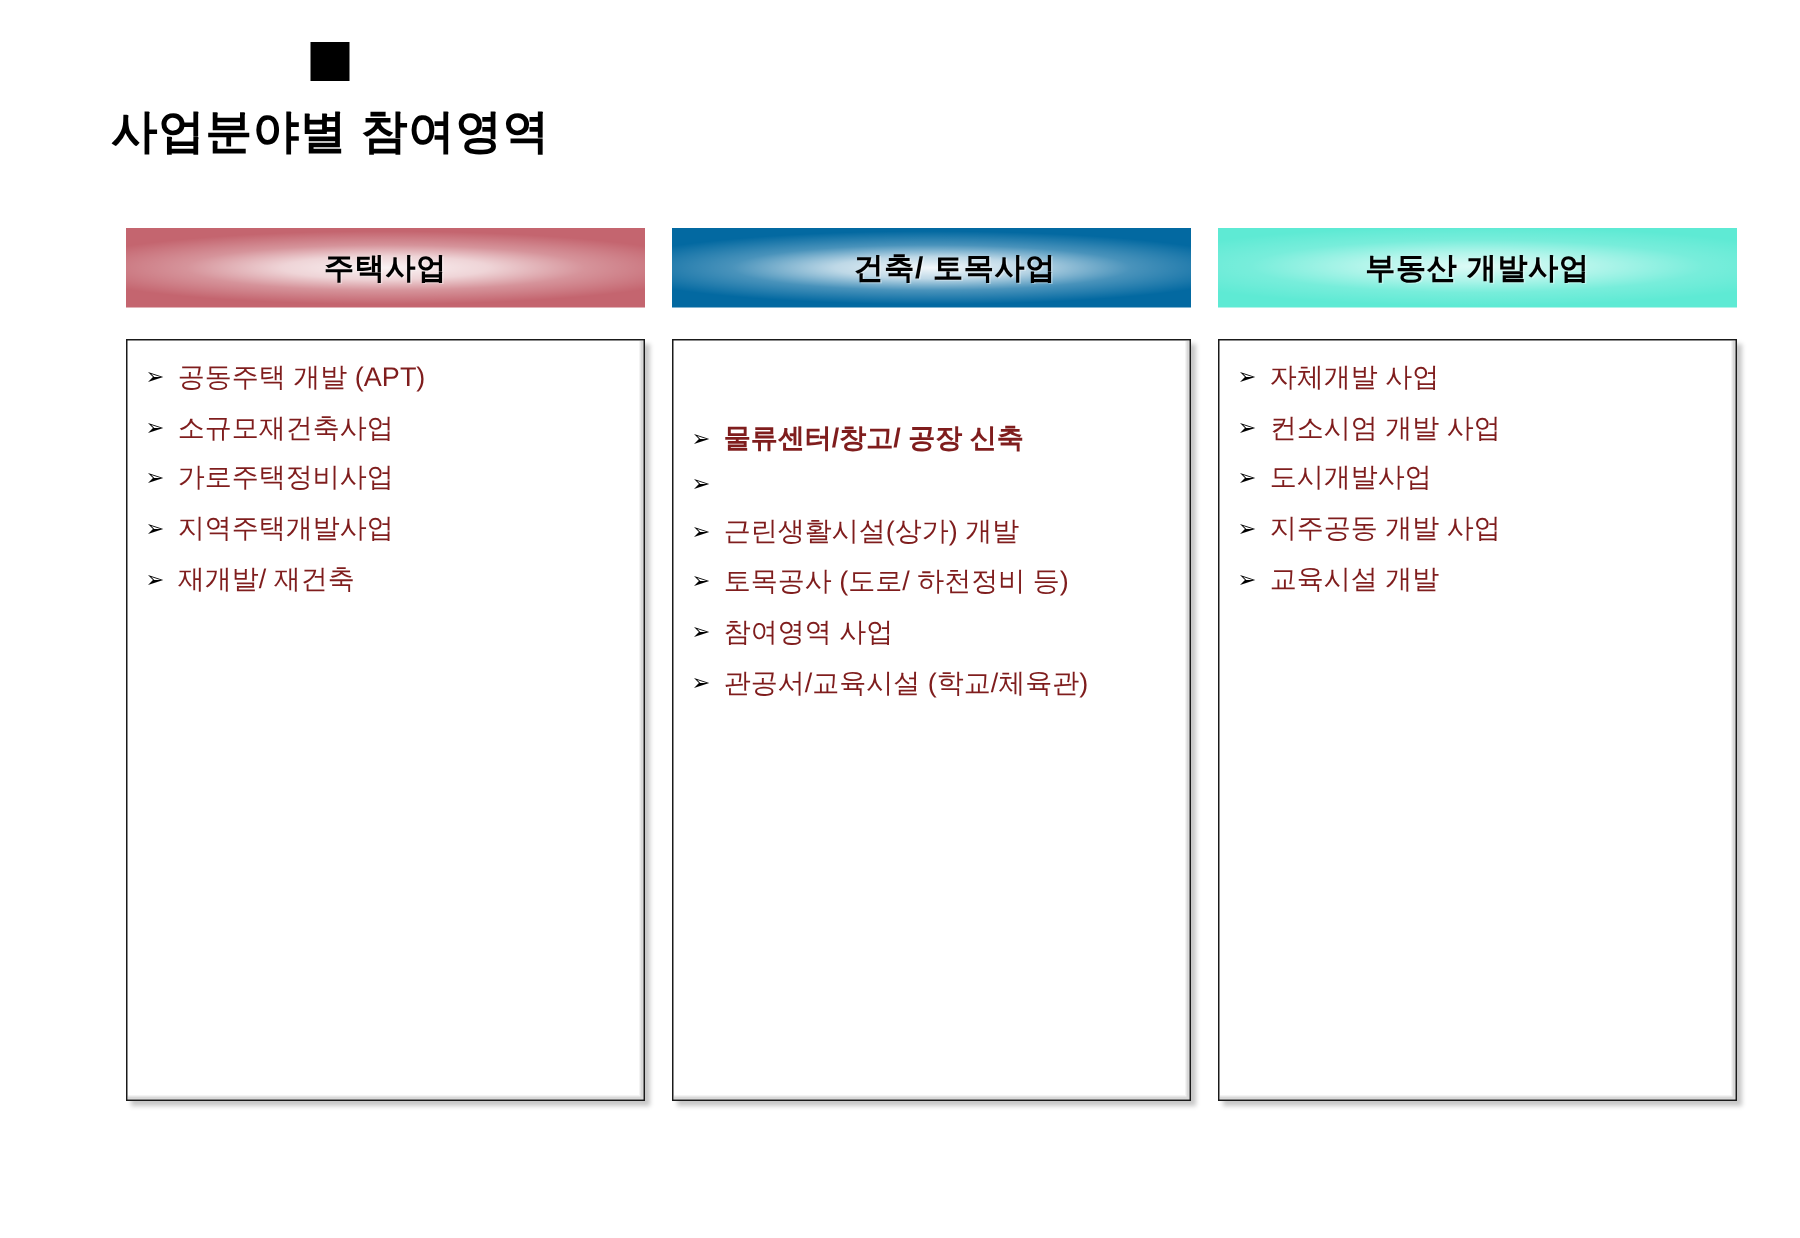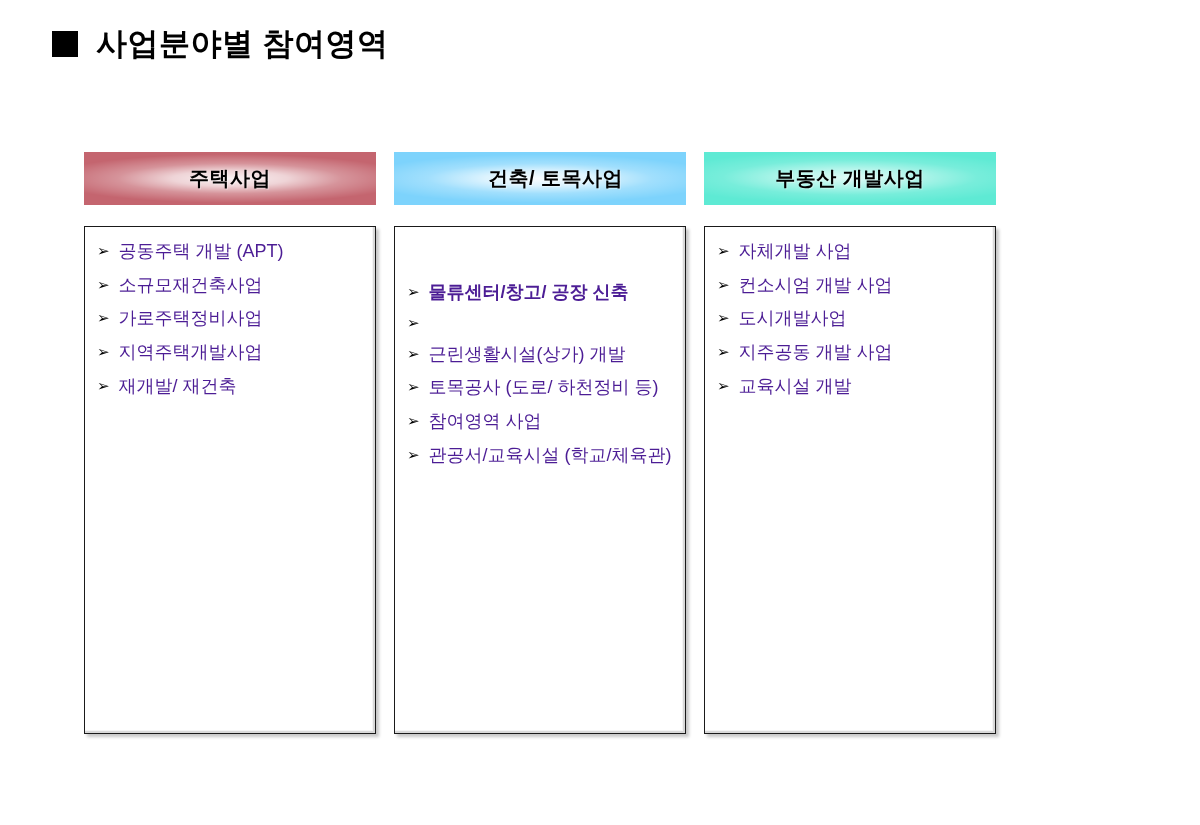--- a/index.html
+++ b/index.html
@@ -13,26 +13,27 @@
     background: #ffffff;
     font-family: "Liberation Sans", "DejaVu Sans", sans-serif;
     color: #000000;
     overflow: hidden;
     position: relative;
   }
 
   
   .slide-title {
     position: absolute;
-    left: 52px;
+    left: 74px;
     top: 28px;
     display: flex;
     align-items: center;
     gap: 18px;
     white-space: nowrap;
+    flex-direction: column;
   }
   .title-bullet {
     width: 26px;
     height: 26px;
     background: #000000;
     display: inline-block;
     flex: 0 0 auto;
   }
   .title-text {
     font-size: 31px;
@@ -46,21 +47,21 @@
   .columns {
     position: absolute;
     left: 84px;
     top: 152px;
     width: 1074px;
     height: 582px;
     display: flex;
     gap: 18px;
   }
   .column {
-    width: 292px;
+    width: 346px;
     display: flex;
     flex-direction: column;
   }
 
   
   .col-header {
     height: 53px;
     position: relative;
     display: flex;
     align-items: center;
@@ -81,21 +82,21 @@
     inset: 0;
     z-index: 1;
   }
 
   
   .hdr-rose   { background: #c4656f; }
   .hdr-rose   .hdr-glow {
     background:
       radial-gradient(ellipse 62% 46% at 50% 50%, rgba(255,255,255,0.92) 0%, rgba(255,255,255,0.72) 32%, rgba(255,255,255,0.30) 62%, rgba(255,255,255,0.0) 100%);
   }
-  .hdr-violet { background: #7dd3fc; padding-left: 31px; }
+  .hdr-violet { background: #0369a1; padding-left: 31px; }
   .hdr-violet .hdr-glow {
     background:
       radial-gradient(ellipse 62% 46% at 50% 50%, rgba(255,255,255,0.95) 0%, rgba(255,255,255,0.74) 30%, rgba(255,255,255,0.28) 62%, rgba(255,255,255,0.0) 100%);
   }
   .hdr-blue   { background: #5eead4; }
   .hdr-blue   .hdr-glow {
     background:
       radial-gradient(ellipse 66% 50% at 50% 48%, rgba(255,255,255,0.80) 0%, rgba(255,255,255,0.52) 34%, rgba(255,255,255,0.16) 66%, rgba(255,255,255,0.0) 100%);
   }
 
@@ -130,21 +131,21 @@
   .bullet-arrow {
     flex: 0 0 auto;
     font-size: 15px;
     line-height: 1;
     color: #000000;
     transform: translateY(-1px);
   }
   .item-text {
     font-size: 18px;
     line-height: 1.15;
-    color: #4c1d95;
+    color: #7f1d1d;
   }
   .item-row.bold .item-text { font-weight: bold; margin-top: 41px; }
 </style>
 </head>
 <body>
 
 <div class="slide-title">
   <span class="title-bullet"></span>
   <span class="title-text">사업분야별 참여영역</span>
 </div>

